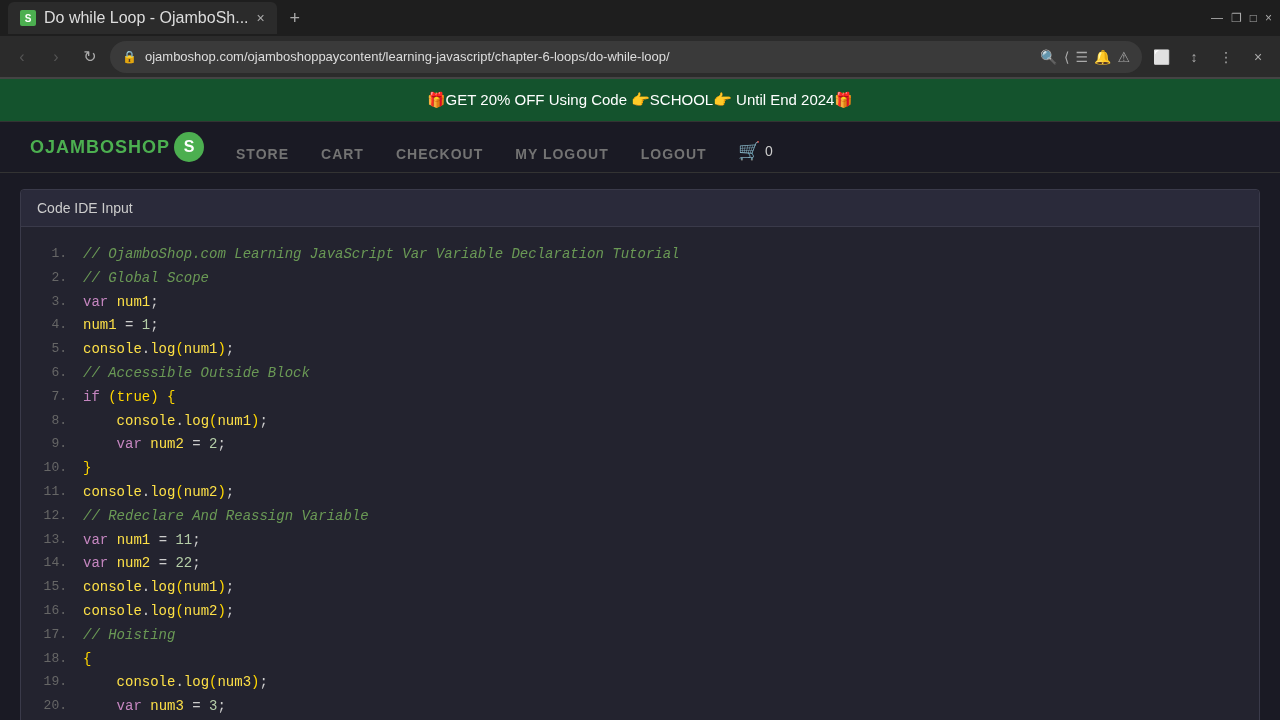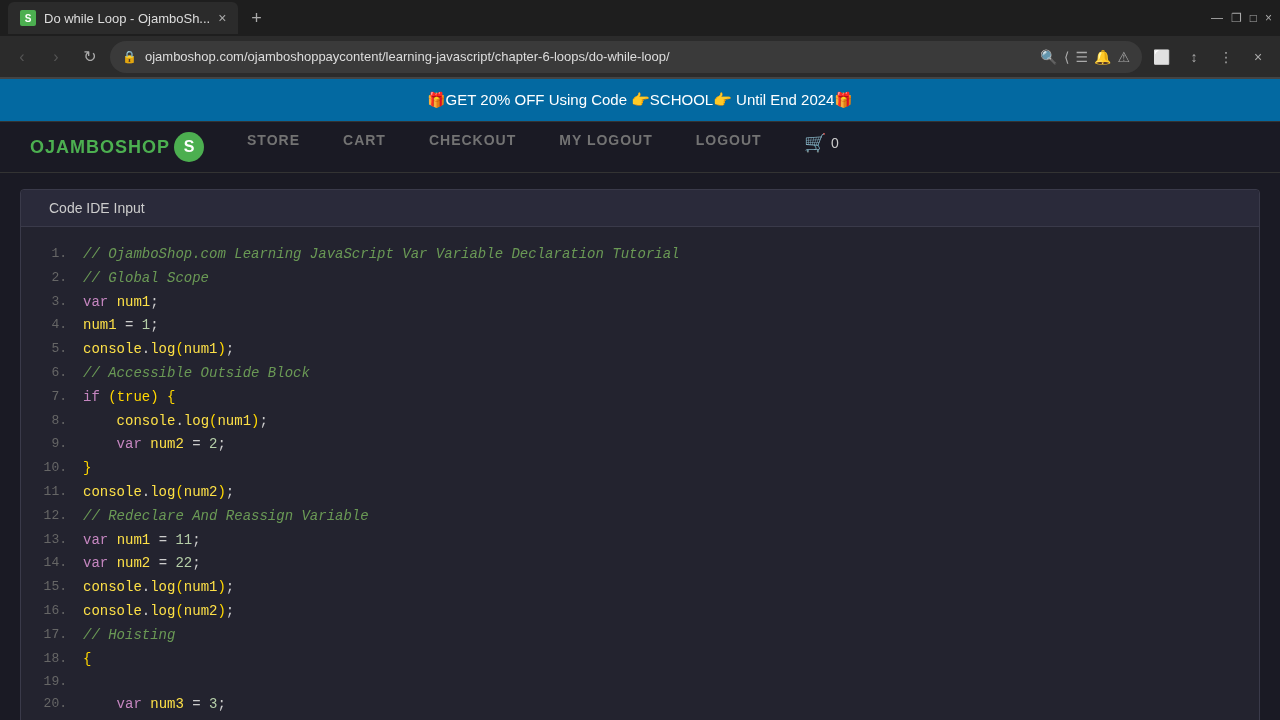--- a/index.html
+++ b/index.html
@@ -34,21 +34,21 @@
       height: 16px;
       background: #4CAF50;
       border-radius: 2px;
       font-size: 10px;
       display: flex;
       align-items: center;
       justify-content: center;
       color: white;
       font-weight: bold;
     }
-    .tab-title { font-size: 13px; color: #ddd; }
+    .tab-title { font-size: 16px; color: #ddd; }
     .tab-close {
       margin-left: auto;
       cursor: pointer;
       color: #aaa;
       font-size: 14px;
     }
     .tab-new {
       width: 28px;
       height: 28px;
       display: flex;
@@ -106,35 +106,35 @@
     .address-url { font-size: 13px; color: #ddd; flex: 1; }
     .address-icons { display: flex; gap: 6px; align-items: center; color: #aaa; font-size: 14px; }
     .nav-right { display: flex; gap: 4px; align-items: center; }
     .nav-icon { width: 28px; height: 28px; display: flex; align-items: center; justify-content: center; color: #aaa; font-size: 14px; cursor: pointer; }
 
     
     .website { background: #1a1a24; }
 
     
     .promo-banner {
-      background: #0369a1;
+      background: #14532d;
       text-align: center;
       padding: 12px;
       font-size: 15px;
       color: #fff;
       border-bottom: 1px solid #333;
     }
 
     
     .site-nav {
       background: #1a1a24;
       display: flex;
-      align-items: flex-start;
+      align-items: flex-end;
       padding: 10px 30px;
-      gap: 43px;
+      gap: 32px;
       border-bottom: 1px solid #333;
     }
     .site-logo {
       display: flex;
       align-items: center;
       gap: 4px;
     }
     .logo-text {
       color: #4CAF50;
       font-weight: bold;
@@ -176,21 +176,21 @@
       background: #1a1a24;
       padding: 16px 20px;
     }
     .ide-box {
       background: #23232f;
       border: 1px solid #3a3a4a;
       border-radius: 4px;
     }
     .ide-header {
       background: #2a2a3a;
-      padding: 10px 28px;
+      padding: 10px 16px;
       font-size: 14px;
       color: #ccc;
       border-bottom: 1px solid #3a3a4a;
       border-radius: 4px 4px 0 0;
     }
     .ide-body {
       padding: 16px 0;
       font-family: 'Courier New', Courier, monospace;
       font-size: 14px;
       line-height: 1.7;
@@ -382,20 +382,21 @@
           <span class="code-content cm">// Hoisting</span>
         </div>
 
         <div class="code-line">
           <span class="line-num">18.</span>
           <span class="code-content"><span class="br">{</span></span>
         </div>
 
         <div class="code-line">
           <span class="line-num">19.</span>
+          <span class="code-content">    <span class="vr">console</span><span class="op">.</span><span class="fn">log</span><span class="br">(</span><span class="vr">num3</span><span class="br">)</span><span class="op">;</span></span>
         </div>
 
         <div class="code-line">
           <span class="line-num">20.</span>
           <span class="code-content">    <span class="kw">var</span> <span class="vr">num3</span> <span class="op">=</span> <span class="nm">3</span><span class="op">;</span></span>
         </div>
 
         <div class="code-line">
           <span class="line-num">21.</span>
           <span class="code-content"></span>

